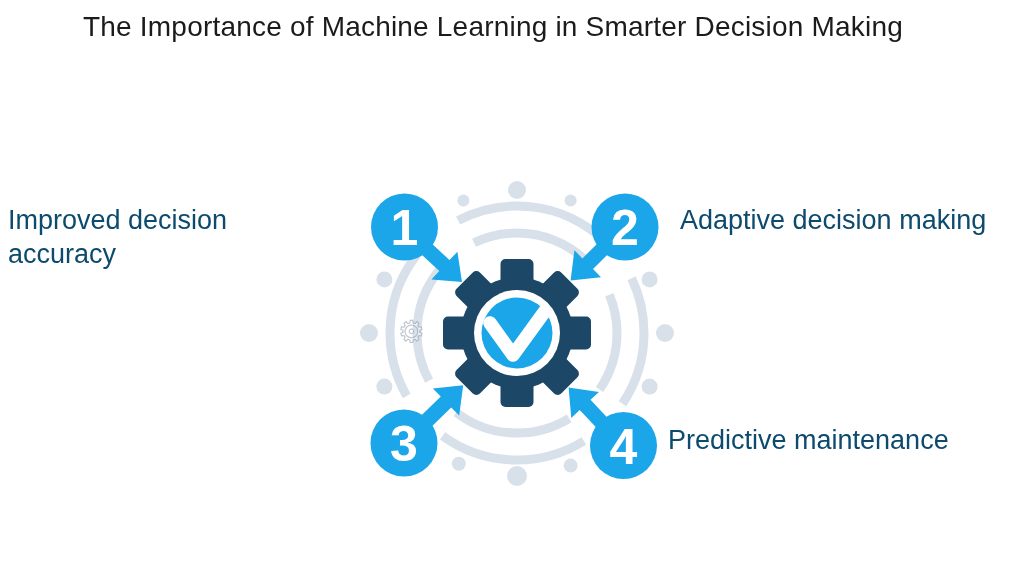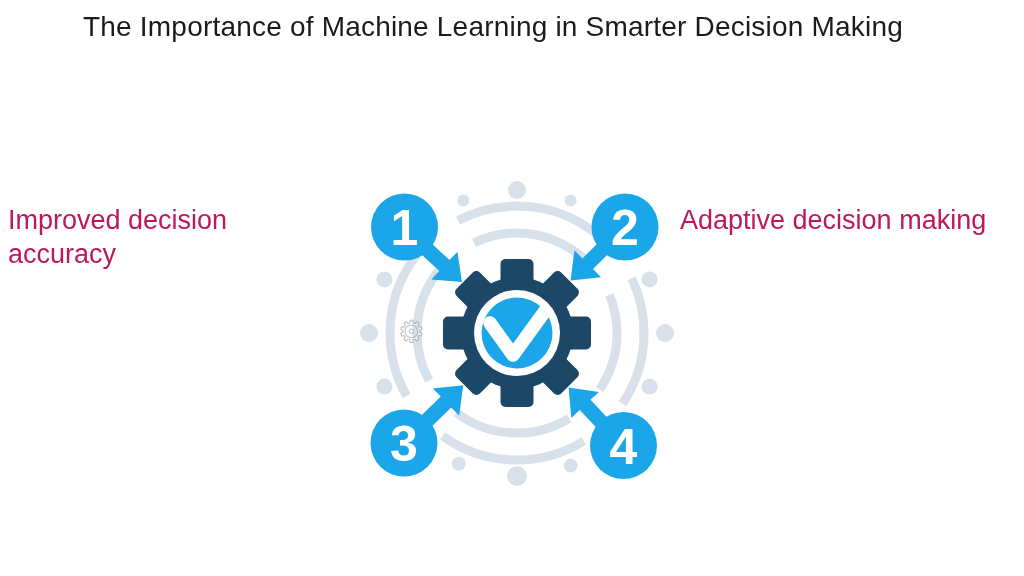--- a/index.html
+++ b/index.html
@@ -20,21 +20,21 @@
     text-align: center;
     font-size: 28px;
     letter-spacing: 0.2px;
     color: #1b1b1b;
     font-weight: 400;
   }
   .side-label {
     position: absolute;
     font-size: 27px;
     line-height: 34px;
-    color: #be185d;
+    color: #0c4a6e;
     white-space: pre-line;
   }
   .label-1 { left: 8px;   top: 203px; width: 300px; }
   .label-2 { left: 680px; top: 203px; width: 340px; }
   .label-3 { left: 8px;   top: 421px; width: 300px; }
   .label-4 { left: 668px; top: 423px; width: 340px; }
   .center-graphic {
     position: absolute;
     left: 347px;
     top: 163px;
@@ -70,20 +70,21 @@
 </head>
 <body>
 
 <div class="stage">
 
   <div class="title">The Importance of Machine Learning in Smarter Decision Making</div>
 
   <div class="side-label label-1">Improved decision
 accuracy</div>
   <div class="side-label label-2">Adaptive decision making</div>
+  <div class="side-label label-4">Predictive maintenance</div>
 
   <svg class="center-graphic" viewBox="0 0 340 340" xmlns="http://www.w3.org/2000/svg">
 
     <g fill="none" stroke="#d8e1ea" stroke-width="9">
       <circle cx="170" cy="170" r="100" stroke-dasharray="120 42" stroke-dashoffset="60"></circle>
       <circle cx="170" cy="170" r="127" stroke-dasharray="150 54" stroke-dashoffset="75"></circle>
     </g>
 
     <g fill="#d8e1ea">
       <circle cx="170" cy="27" r="9"></circle>

